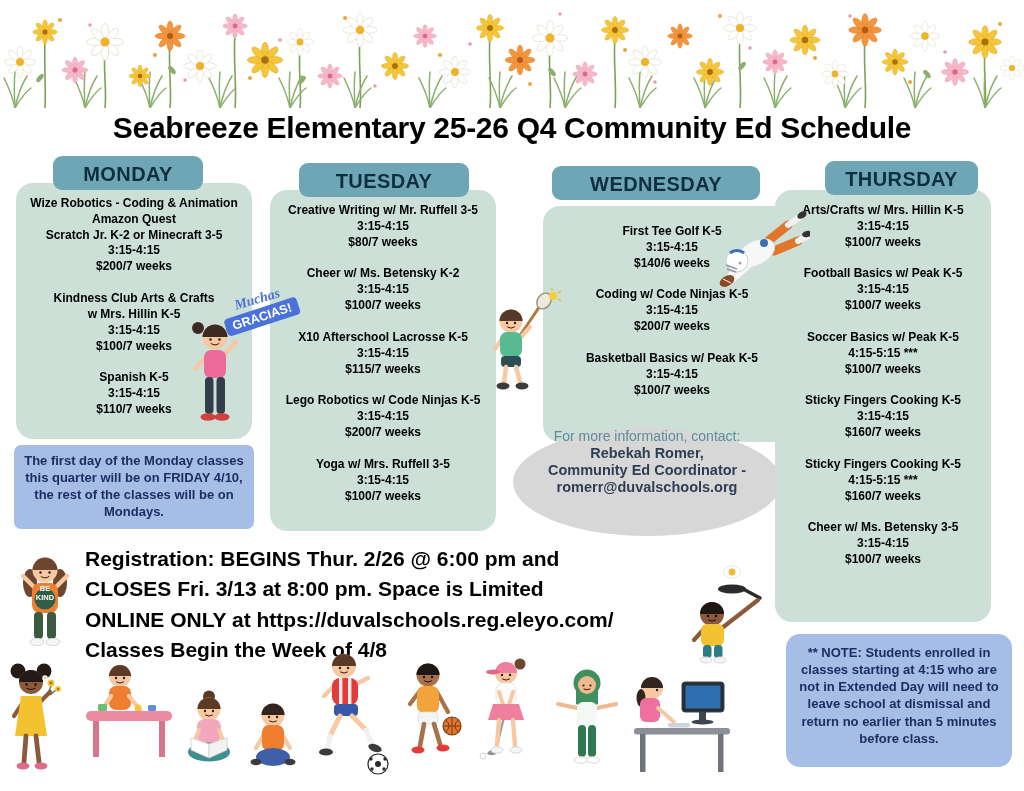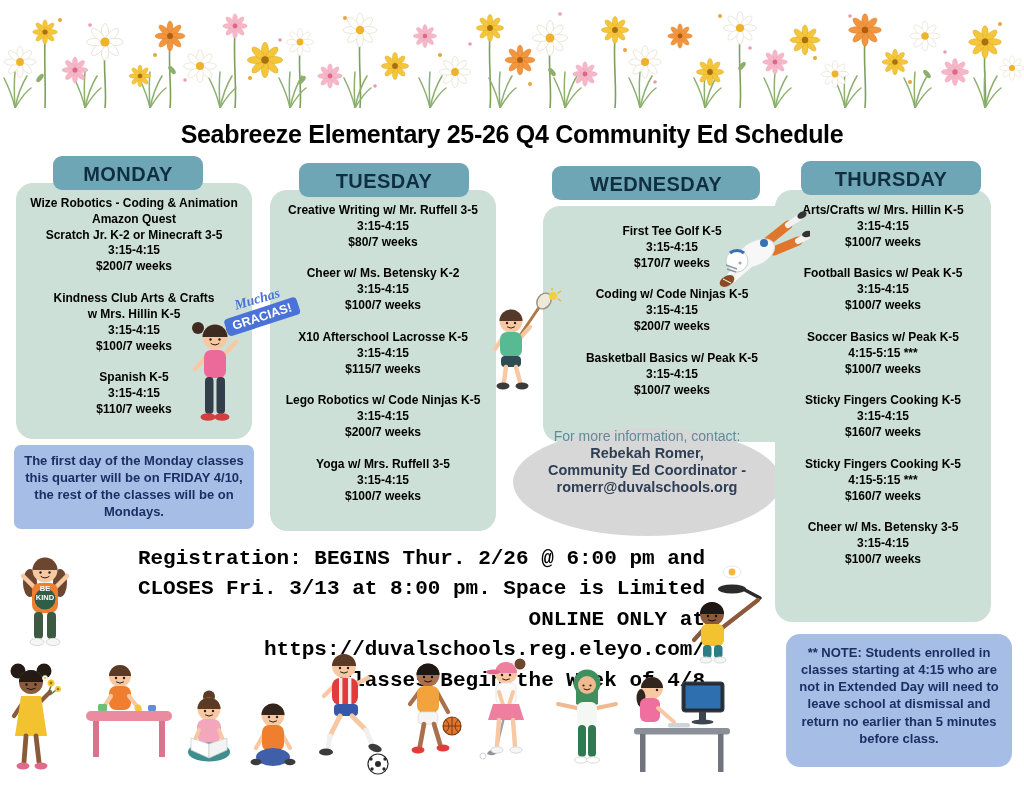--- a/index.html
+++ b/index.html
@@ -1,38 +1,38 @@
 <!DOCTYPE html>
 <html><head>
 <meta charset="utf-8">
 <style>
   * { margin:0; padding:0; box-sizing:border-box; }
   html,body { background:#fff; }
   .page { position:relative; width:1024px; height:791px; background:#ffffff; overflow:hidden;
           font-family:"Liberation Sans", sans-serif; }
   .banner { position:absolute; left:0; top:0; width:1024px; height:108px; }
-  .page-title { position:absolute; left:0; top:120px; width:100%; text-align:center;
-                font-size:25px; font-weight:900; color:#000; letter-spacing:-0.3px; }
+  .page-title { position:absolute; left:0; top:111px; width:100%; text-align:center;
+                font-size:30px; font-weight:900; color:#000; letter-spacing:-0.3px; }
   .pill { position:absolute; background:#6fa6b6; color:#0f2f41; font-weight:800; font-size:20px;
           text-align:center; border-radius:9px; padding:7px 0 4px; z-index:3; letter-spacing:0.4px; }
   .card { position:absolute; background:#cde0d8; border-radius:17px; padding:13px 6px; text-align:center;
           color:#000; font-weight:700; font-size:12px; line-height:1.32; z-index:1; }
   .class-block + .class-block { margin-top:16px; }
   .c-title { white-space:pre-line; }
   .note { position:absolute; background:#a6bde6; color:#1c2f63; font-weight:700; text-align:center; z-index:2; }
   .note-monday { left:14px; top:445px; width:240px; height:84px; border-radius:7px; font-size:13px;
                  padding:8px 6px; line-height:1.3; }
   .note-thursday { left:786px; top:634px; width:226px; height:133px; border-radius:14px; font-size:13px;
                    padding:10px 8px; line-height:1.32; }
   .contact { position:absolute; left:513px; top:428px; width:268px; height:108px; background:#d7d7d7;
              border-radius:50%; display:flex; flex-direction:column; justify-content:flex-start;
              align-items:center; gap:1px; z-index:1; }
   .contact-intro { color:#5f8c99; font-size:14px; font-weight:400; }
   .contact-strong { color:#2f3e54; font-size:14.5px; font-weight:700; }
-  .registration { position:absolute; left:85px; top:544px; width:620px; text-align:right; z-index:1;font-family:Liberation Mono, monospace; }
+  .registration { position:absolute; left:85px; top:544px; width:620px; text-align:left; z-index:1; }
   .reg-line { font-size:21px; font-weight:800; color:#000; line-height:1.45; }
   .figure { position:absolute; z-index:4; }
   .sticker { position:absolute; left:218px; top:292px; width:84px; transform:rotate(-16deg);
              z-index:5; text-align:center; }
   .sticker-muchas { font-family:"Liberation Serif", serif; font-style:italic; font-weight:700;
                     color:#4a72d8; font-size:14px; display:block; line-height:1; }
   .sticker-gracias { display:inline-block; background:#4a72d8; color:#fff; font-weight:800;
                      font-size:12.5px; padding:2px 7px; border-radius:4px; transform:rotate(-2deg);
                      margin-top:2px; }
   .bekind-patch { position:absolute; left:28px; top:585px; width:34px; font-size:7.5px; line-height:1.15;
@@ -229,42 +229,42 @@
       <div>3:15-4:15</div>
       <div>$100/7 weeks</div>
     </div>
   </div>
 
   <div class="pill" style="left:552px;top:166px;width:208px">WEDNESDAY</div>
   <div class="card" style="left:543px;top:206px;width:258px;height:236px;padding-top:18px">
     <div class="class-block">
       <div class="c-title">First Tee Golf K-5</div>
       <div>3:15-4:15</div>
-      <div>$170/7 weeks</div>
+      <div>$140/6 weeks</div>
     </div>
     <div class="class-block">
       <div class="c-title">Coding w/ Code Ninjas K-5</div>
       <div>3:15-4:15</div>
       <div>$200/7 weeks</div>
     </div>
     <div class="class-block">
       <div class="c-title">Basketball Basics w/ Peak K-5</div>
       <div>3:15-4:15</div>
       <div>$100/7 weeks</div>
     </div>
   </div>
 
   <div class="contact">
     <div class="contact-intro">For more information, contact:</div>
     <div class="contact-strong">Rebekah Romer,</div>
     <div class="contact-strong">Community Ed Coordinator -</div>
     <div class="contact-strong">romerr@duvalschools.org</div>
   </div>
 
-  <div class="pill" style="left:801px;top:161px;width:180px">THURSDAY</div>
+  <div class="pill" style="left:825px;top:161px;width:153px">THURSDAY</div>
   <div class="card" style="left:775px;top:190px;width:216px;height:432px">
     <div class="class-block">
       <div class="c-title">Arts/Crafts w/ Mrs. Hillin K-5</div>
       <div>3:15-4:15</div>
       <div>$100/7 weeks</div>
     </div>
     <div class="class-block">
       <div class="c-title">Football Basics w/ Peak K-5</div>
       <div>3:15-4:15</div>
       <div>$100/7 weeks</div>

